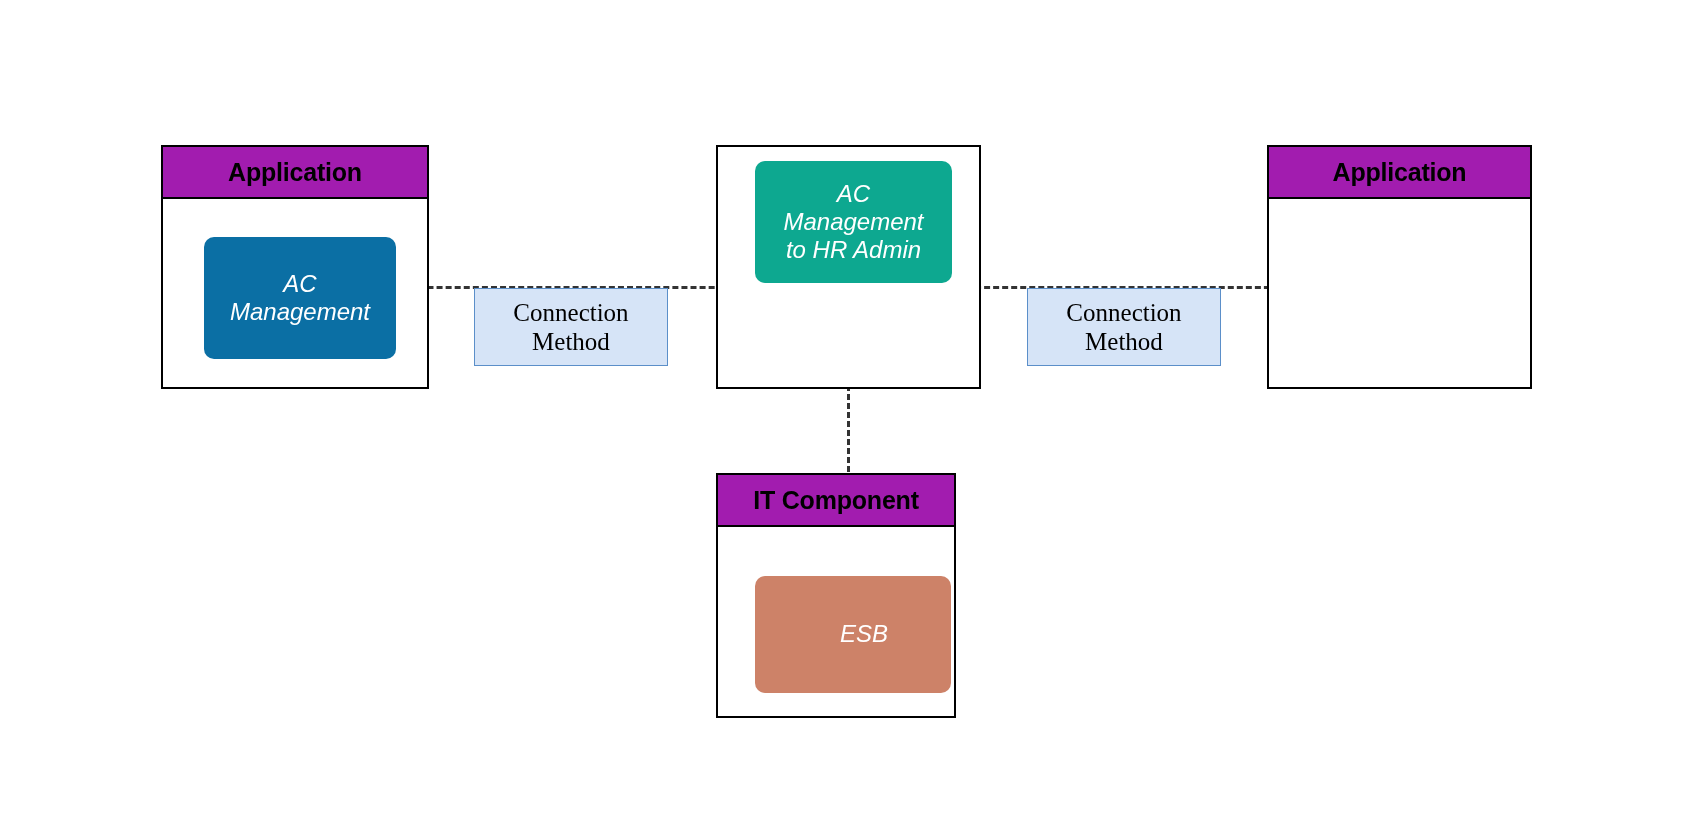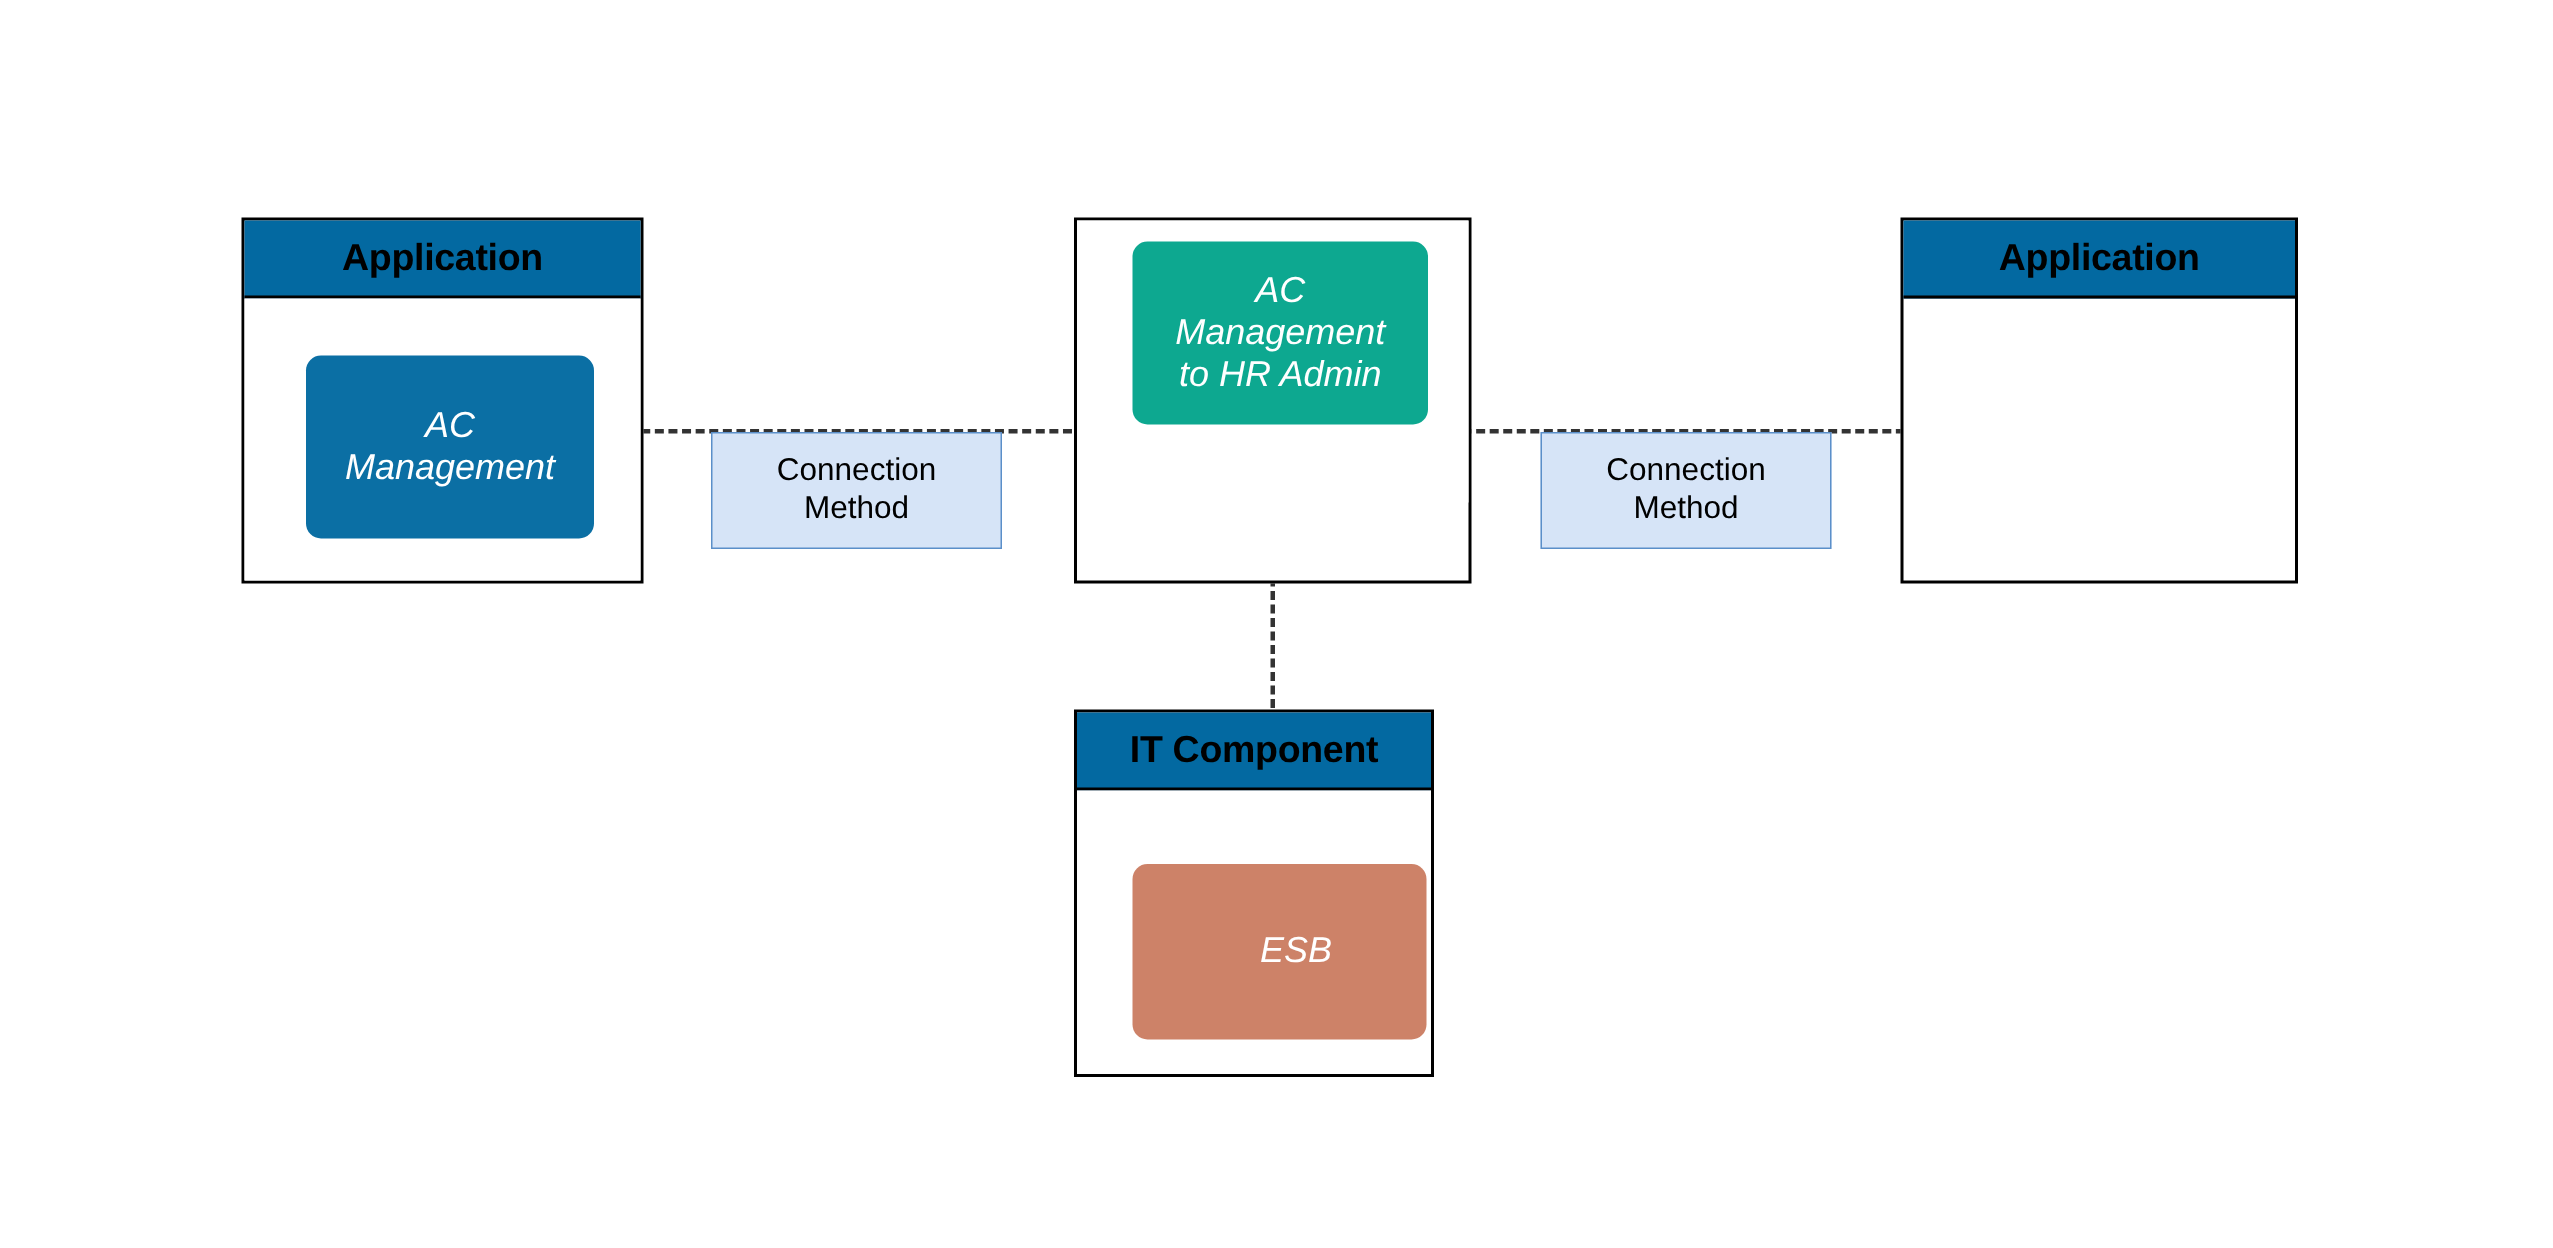--- a/index.html
+++ b/index.html
@@ -26,21 +26,21 @@
     background: #ffffff;
     border: 2.5px solid #000000;
   }
   .frame-header {
     box-sizing: border-box;
     height: 52px;
     border-bottom: 2.5px solid #000000;
     display: flex;
     align-items: center;
     justify-content: center;
-    background: #0369a1;
+    background: #a21caf;
   }
   .frame-title {
     font-size: 25px;
     font-weight: bold;
     color: #000000;
     letter-spacing: -0.2px;
     line-height: 1;
     white-space: nowrap;
   }
   .frame-body {
@@ -70,23 +70,24 @@
   .conn-label {
     position: absolute;
     box-sizing: border-box;
     background: #d6e4f7;
     border: 1.6px solid #5b8fc9;
     display: flex;
     align-items: center;
     justify-content: center;
     text-align: center;
     color: #000000;
-    font-size: 21px;
+    font-size: 25px;
     line-height: 1.18;
     white-space: pre-line;
+    font-family: Liberation Serif, serif;
   }
 
   
   .conn-h {
     position: absolute;
     height: 0;
     border-top: 3px dashed #333333;
   }
   .conn-v {
     position: absolute;

